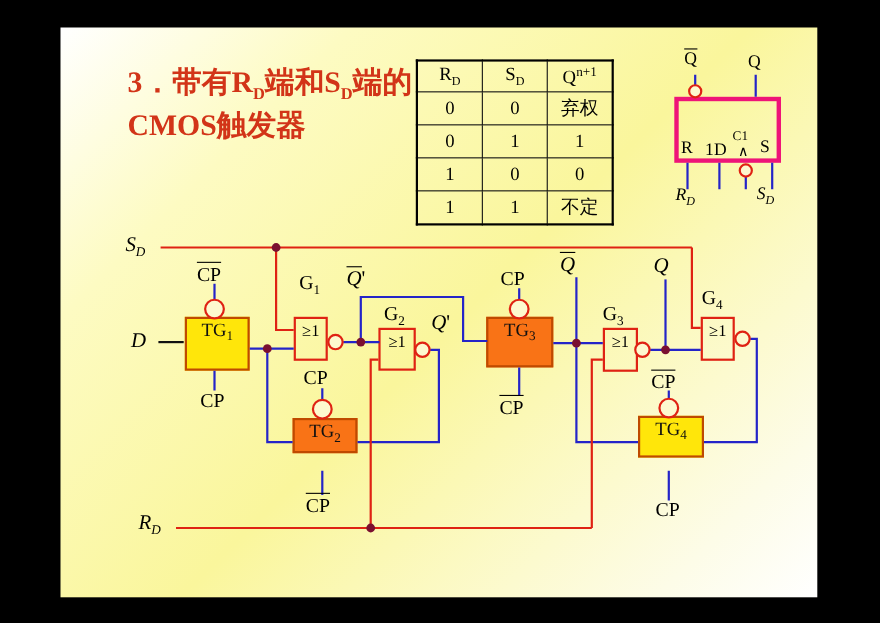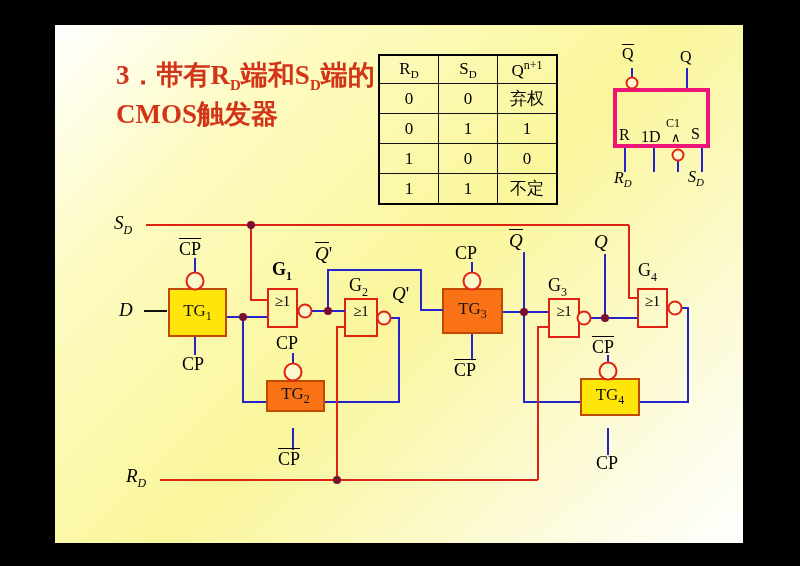--- a/index.html
+++ b/index.html
@@ -18,21 +18,21 @@
   #truth{position:absolute;left:378px;top:54px;border-collapse:collapse;z-index:4;}
   #truth td{border:1.6px solid #000;text-align:center;font-size:17px;color:#000;
             width:58px;height:29px;padding:0;}
   #truth tr td{border-color:#111;}
   #truth .hd{height:27px;}
   #truth sub{font-size:11px;}
   #truth sup{font-size:12px;}
   #truth{border:2.5px solid #000;}
   
   .tgbox{position:absolute;border:2px solid #bf4a00;box-sizing:border-box;z-index:3;
-         display:flex;align-items:center;justify-content:center;font-size:17px;color:#111;}
+         display:flex;align-items:flex-start;justify-content:center;font-size:17px;color:#111;}
   .tgbox sub{font-size:12px;}
   .tg-yellow{background:#ffe60a;}
   .tg-green{background:#f97316;}
   .gate{position:absolute;border:2px solid #df2213;box-sizing:border-box;z-index:3;
         text-align:center;font-size:15px;color:#000;padding-top:3px;background:transparent;}
   #ffbox{position:absolute;left:613px;top:88px;width:97px;height:60px;box-sizing:border-box;
          border:4px solid #ee1478;z-index:3;background:transparent;}
   .fflbl{position:absolute;color:#000;font-size:16px;line-height:1;white-space:nowrap;z-index:6;}
   .fflbl sub{font-size:11px;}
   #wires{position:absolute;left:0;top:0;z-index:5;pointer-events:none;}
@@ -149,21 +149,21 @@
       <circle cx="675" cy="308" r="6.5"></circle>
       <circle cx="632" cy="83" r="5.5"></circle>
       <circle cx="678" cy="155" r="5.5"></circle>
     </g>
   </svg>
 
   <div class="lbl it" style="left:114px;top:213px;font-size:19px;"><span>S</span><sub>D</sub></div>
   <div class="lbl" style="left:179px;top:238px;"><span class="ov">CP</span></div>
   <div class="lbl it" style="left:119px;top:300px;font-size:19px;">D</div>
   <div class="lbl" style="left:182px;top:355px;">CP</div>
-  <div class="lbl" style="left:272px;top:260px;font-weight:bold;"><span>G</span><sub>1</sub></div>
+  <div class="lbl" style="left:272px;top:248px;"><span>G</span><sub>1</sub></div>
   <div class="lbl" style="left:315px;top:242px;font-size:19px;"><span class="ov"><span class="it">Q</span></span><span>'</span></div>
   <div class="lbl" style="left:349px;top:276px;"><span>G</span><sub>2</sub></div>
   <div class="lbl" style="left:392px;top:284px;font-size:19px;"><span class="it">Q</span><span>'</span></div>
   <div class="lbl" style="left:276px;top:334px;">CP</div>
   <div class="lbl" style="left:278px;top:448px;"><span class="ov">CP</span></div>
   <div class="lbl" style="left:455px;top:244px;">CP</div>
   <div class="lbl" style="left:454px;top:359px;"><span class="ov">CP</span></div>
   <div class="lbl" style="left:509px;top:229px;font-size:19px;"><span class="ov"><span class="it">Q</span></span></div>
   <div class="lbl it" style="left:594px;top:232px;font-size:19px;">Q</div>
   <div class="lbl" style="left:548px;top:276px;"><span>G</span><sub>3</sub></div>

